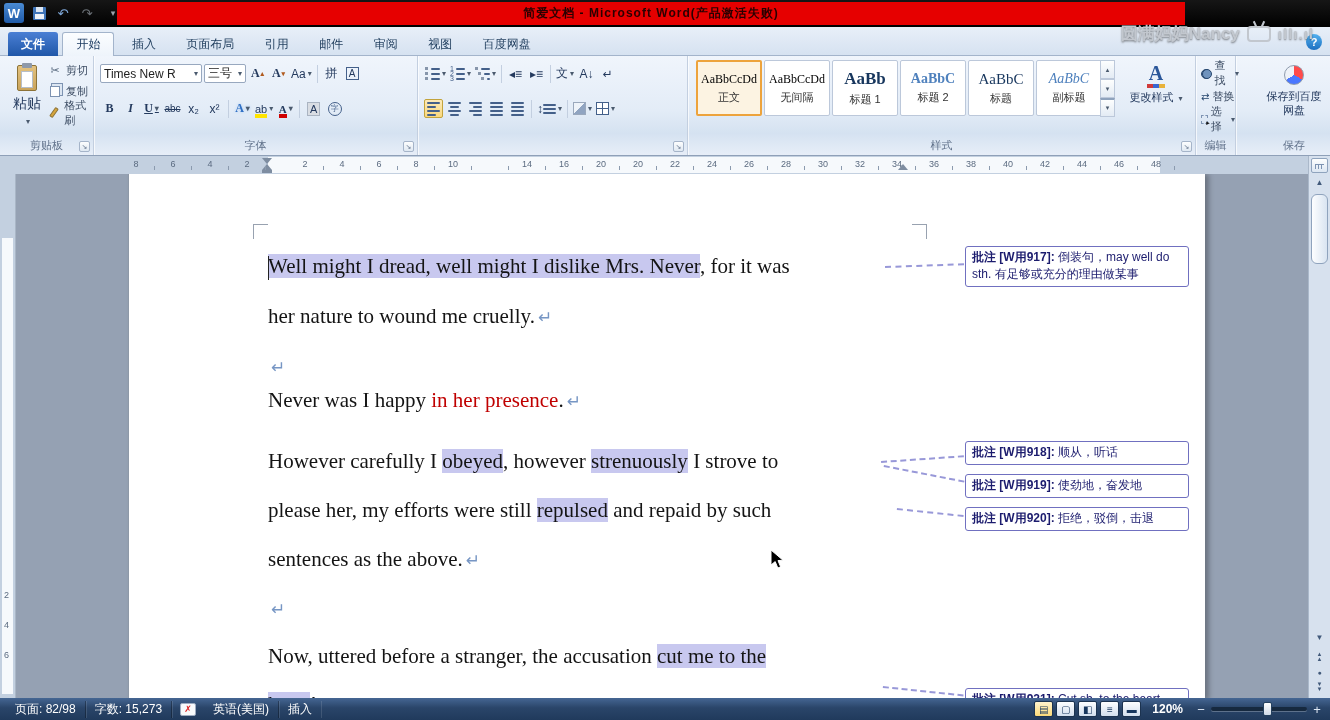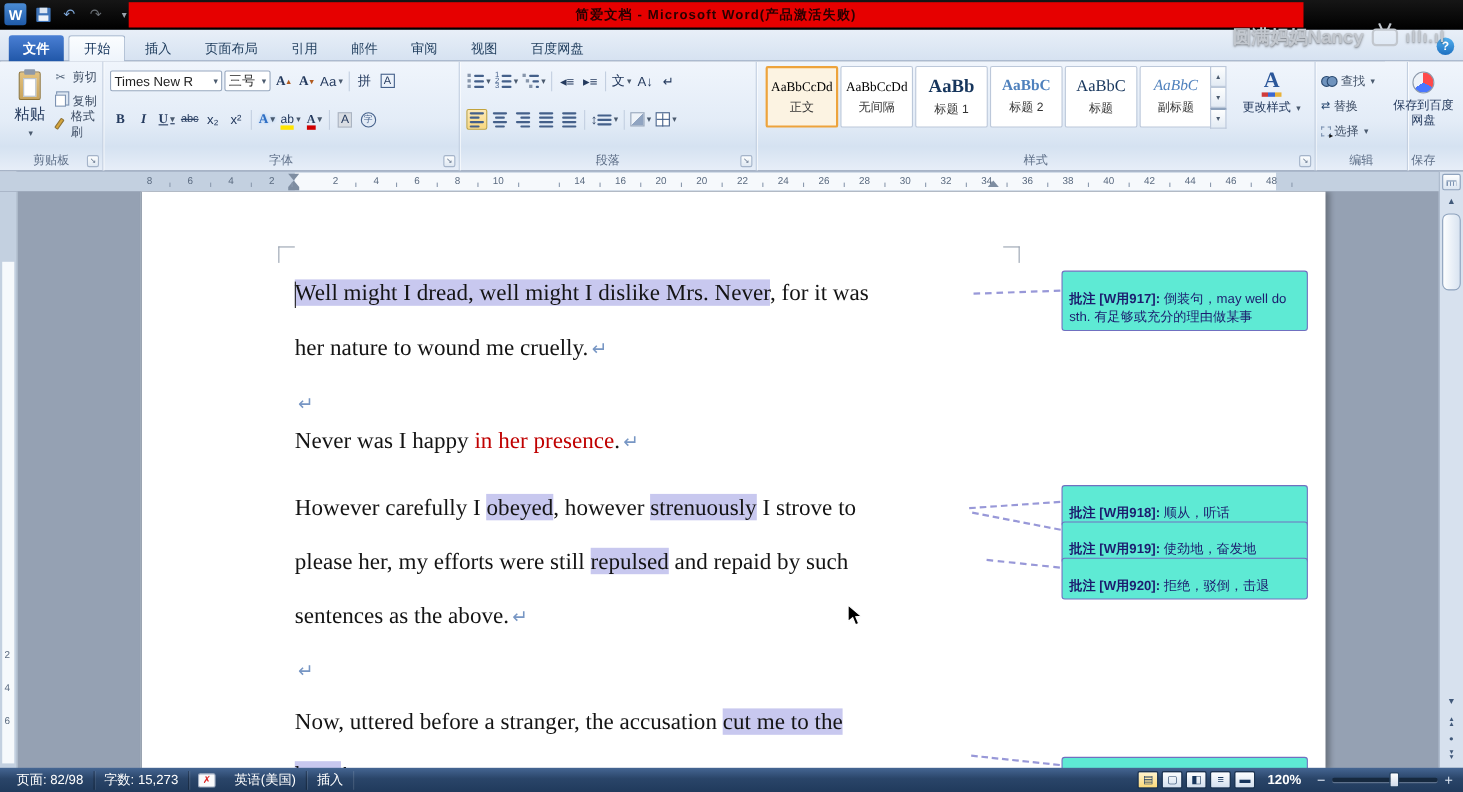--- a/index.html
+++ b/index.html
@@ -32,21 +32,21 @@
   .tab.active{background:linear-gradient(#fbfdff,#eef4fb);border:1px solid #a3b4cb;border-bottom:none;border-radius:3px 3px 0 0;color:#17365d}
   .helpbtn{position:absolute;right:8px;top:7px;width:16px;height:16px;border-radius:50%;background:linear-gradient(#55b2f0,#1c6fc0);color:#fff;font-size:11px;font-weight:bold;display:flex;align-items:center;justify-content:center}
 
   
   .ribbon{position:absolute;left:0;top:56px;width:100%;height:100px;background:linear-gradient(180deg,#f0f5fc 0%,#e3ecf7 55%,#d5e2f1 78%,#e7eef8 100%);border-bottom:1px solid #8fa0b8}
   .grp{position:absolute;top:0;height:100%;border-right:1px solid #c3cfe0;box-shadow:1px 0 0 rgba(255,255,255,.7)}
   .g-clip{left:0;width:94px}
   .g-font{left:94px;width:324px}
   .g-para{left:418px;width:270px}
   .g-styles{left:688px;width:508px}
-  .g-edit{left:1196px;width:84px}
+  .g-edit{left:1196px;width:40px}
   .g-save{left:1258px;width:72px;border-right:none}
   .glabel{position:absolute;bottom:2px;left:0;right:0;text-align:center;font-size:11px;color:#5f7089}
   .launcher{position:absolute;right:3px;bottom:3px;width:11px;height:11px;border:1px solid #a5b4c9;border-radius:2px;font-size:7px;line-height:9px;text-align:center;color:#5f7089;background:linear-gradient(#fdfefe,#dfe8f2)}
   .row1{position:absolute;left:6px;top:8px;display:flex;gap:2px;align-items:center}
   .row2{position:absolute;left:6px;top:43px;display:flex;gap:2px;align-items:center}
   .sb{min-width:19px;height:19px;display:inline-flex;align-items:center;justify-content:center;font-size:12px;color:#243a5e;border:1px solid transparent;border-radius:2px;position:relative}
   .sb .tiny{font-size:7px;font-style:normal;margin-left:1px;color:#b05a1e}
   .sb.actb{background:linear-gradient(#fce9b8,#f9d87e);border:1px solid #c2a33c}
   .vsep{width:1px;height:18px;background:#c3cfe0;margin:0 2px}
   .car{font-size:8px;color:#4a5a6e;margin-left:2px}
@@ -146,21 +146,21 @@
   .hl{background:#c8c8ef}
   .red{color:#c00000}
   .pm{color:#7796c4;font-size:17px;margin-left:3px;font-family:"DejaVu Sans",sans-serif}
   .caret{position:absolute;left:268px;top:82px;width:1px;height:24px;background:#222;z-index:7}
   .conn{position:absolute;border-top:2px dashed #9898d8;transform-origin:0 0;z-index:6}
   .cn1{left:885px;top:92px;width:79px;transform:rotate(-2deg)}
   .cn2{left:881px;top:287px;width:83px;transform:rotate(-4deg)}
   .cn3{left:884px;top:291px;width:82px;transform:rotate(11deg)}
   .cn4{left:897px;top:334px;width:67px;transform:rotate(6deg)}
   .cn5{left:883px;top:512px;width:81px;transform:rotate(6deg)}
-  .comment{position:absolute;left:965px;width:224px;background:#5eead4;border:1px solid #7070c0;border-radius:3px;padding:16px 6px 3px;font-size:12px;line-height:17px;color:#1c1c6e;z-index:7}
+  .comment{position:absolute;left:965px;width:224px;background:#ffffff;border:1px solid #7070c0;border-radius:3px;padding:2px 6px 3px;font-size:12px;line-height:17px;color:#1c1c6e;z-index:7}
   .comment b{font-weight:bold}
   .cm1{top:72px}.cm2{top:267px}.cm3{top:300px}.cm4{top:333px}.cm5{top:514px}
   .mouse{position:absolute;left:770px;top:375px;z-index:20}
 
   
   .vscroll{position:absolute;right:0;top:156px;bottom:22px;width:22px;background:#d7e1ee;border-left:1px solid #aab8ca;z-index:30}
   .rultog{position:absolute;left:2px;top:2px;right:2px;height:15px;border:1px solid #8fa3bd;border-radius:2px;background:linear-gradient(#fdfefe,#dce6f2)}
   .rultog::after{content:"";position:absolute;left:3px;right:3px;top:5px;height:4px;background:repeating-linear-gradient(90deg,#7d93b2 0 1px,transparent 1px 3px);border-top:1px solid #7d93b2}
   .sarr{position:absolute;left:0;right:0;text-align:center;font-size:8px;color:#41597a}
   .sarr.up{top:22px}
@@ -407,21 +407,20 @@
         <span class="vsep"></span>
         <span class="sb">
             <span class="shadeic"></span>
             <span class="car">▾</span>
           </span>
         <span class="sb">
             <span class="gridic"></span>
             <span class="car">▾</span>
           </span>
       </div>
-      <div class="glabel">段落</div>
       <div class="launcher">↘</div>
     </div>
 
     <div class="grp g-styles">
       <div class="cards">
         <div class="card selected">
             <div class="p0">AaBbCcDd</div>
             <div class="cname">正文</div>
           </div>
         <div class="card">

